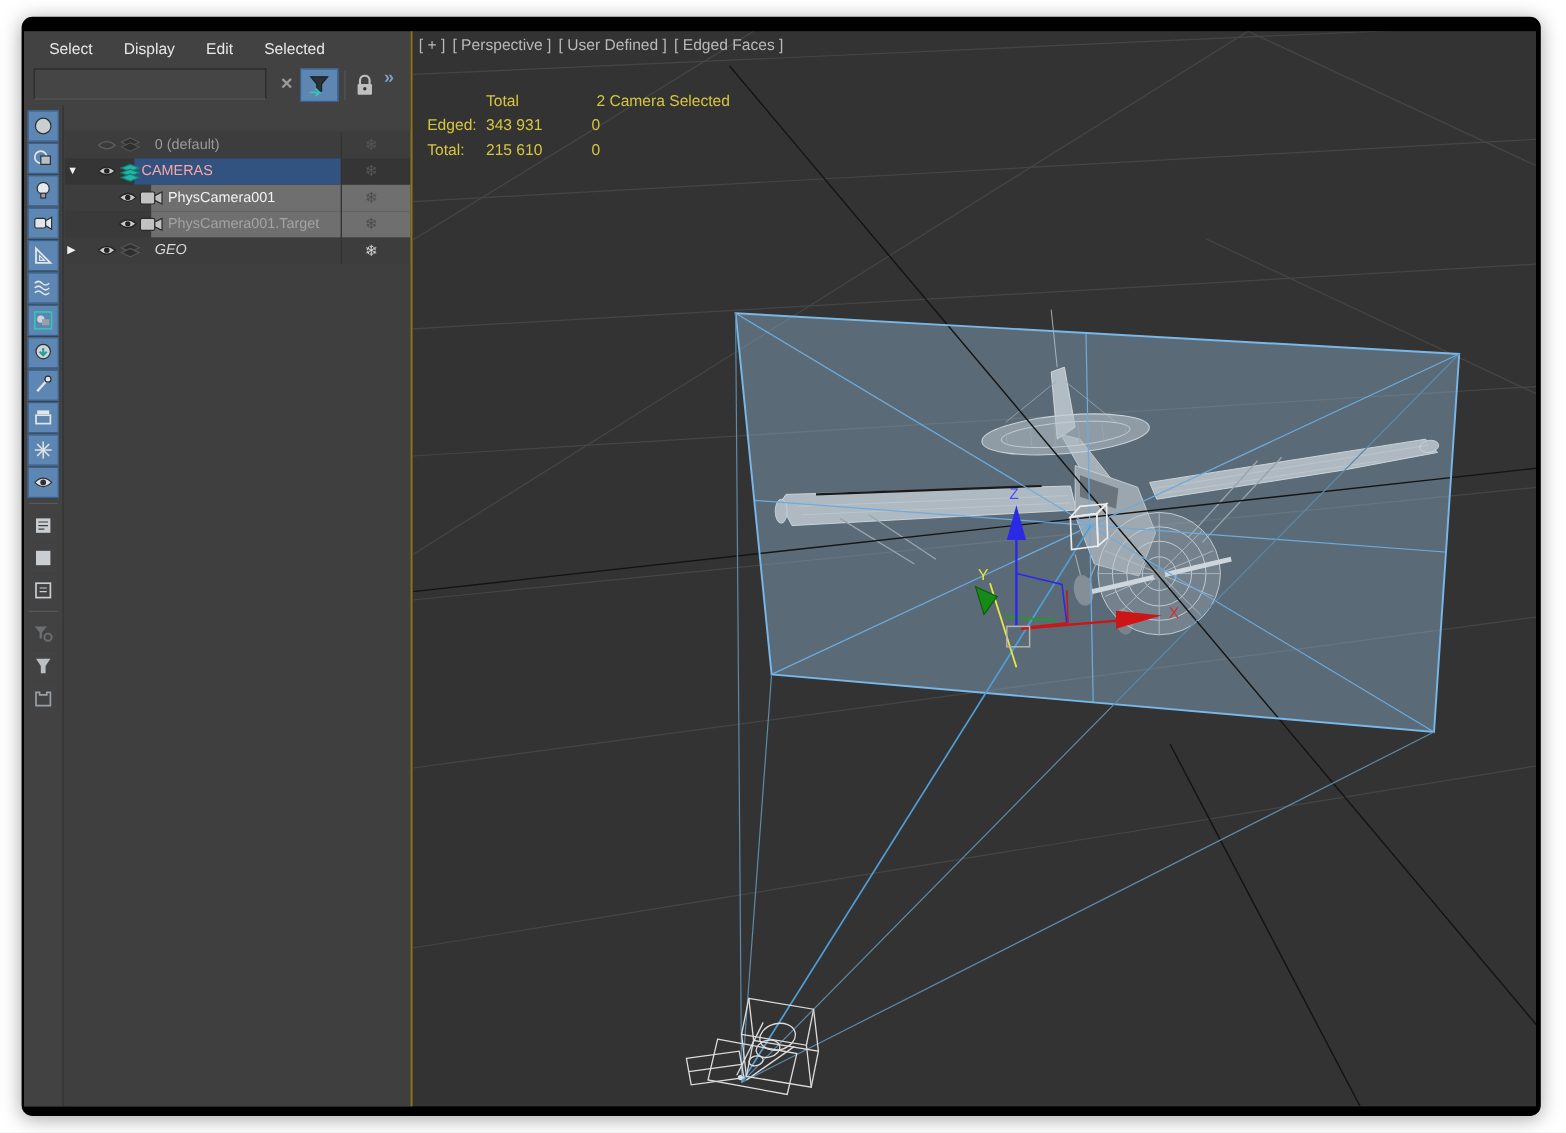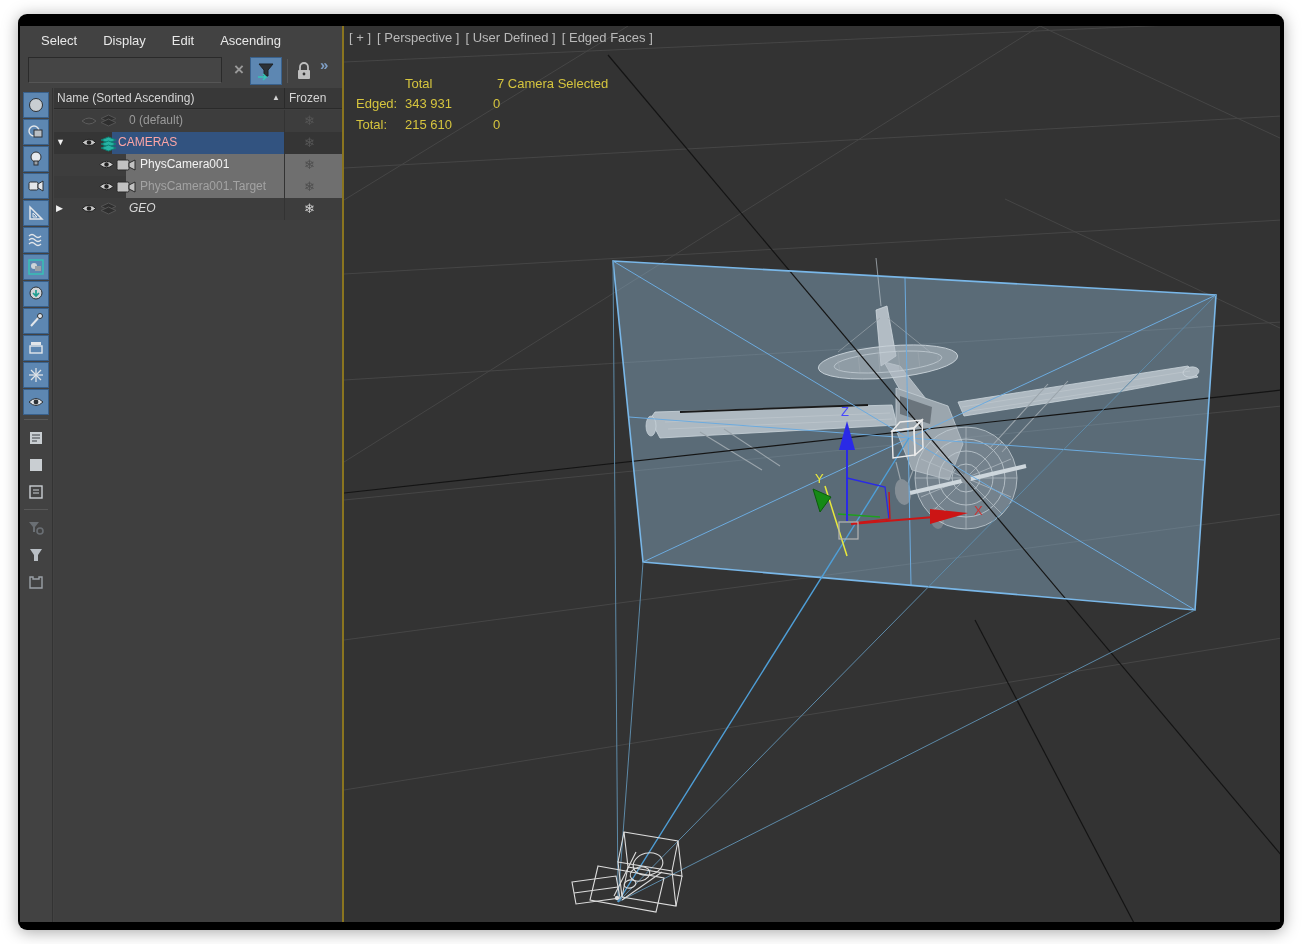--- a/index.html
+++ b/index.html
@@ -66,21 +66,21 @@
 <body>
 
 <div class="window">
 
   <div class="explorer">
 
     <div class="menubar">
       <span>Select</span>
       <span>Display</span>
       <span>Edit</span>
-      <span>Ascending</span>
+      <span>Selected</span>
     </div>
 
     <div class="searchrow">
       <input class="search-input" value="" placeholder="" style="">
       <div class="clear-x">×</div>
       <div class="btn filter-btn">
         <svg width="20" height="20" viewBox="0 0 20 20">
           <polygon points="3,3 17,3 12,9 12,15 8,15 8,9" fill="#2c3136" stroke="#1c2126"></polygon>
           <path d="M2,16 h8 l-3,-3 M10,16 l-3,3" stroke="#35c4b5" stroke-width="1.6" fill="none"></path>
         </svg>
@@ -209,26 +209,20 @@
             <polygon points="3,3 15,3 11,9 11,15 7,15 7,9" fill="#b9bfc5"></polygon>
           </svg>
       </div>
       <div class="tbtn plain" style="top:481px">
         <svg width="18" height="18">
             <path d="M3,6 v-2 h3 v2 h6 v-2 h3 v2 v9 h-12 z" fill="none" stroke="#9aa0a6" stroke-width="1.4"></path>
           </svg>
       </div>
     </div>
 
-    <div class="colheader">
-      <span class="name-col">Name (Sorted Ascending)</span>
-      <span class="sort">▲</span>
-      <span class="hdr-div"></span>
-      <span class="frozen-col">Frozen</span>
-    </div>
 
     <div class="tree">
       <div class="tree-connector"></div>
 
       <div class="trow r1">
         <svg class="icon" style="left:26px" width="18" height="13">
           <path d="M2,7 q7,-6 14,0 q-7,6 -14,0" fill="#3a3a3a" stroke="#5d5d5d"></path>
           </svg>
         <svg class="icon" style="left:46px" width="17" height="15">
           <g fill="#2f2f2f" stroke="#555">
@@ -475,21 +469,21 @@
 
     <div class="vp-label">
       <span>[ + ]</span>
       <span>[ Perspective ]</span>
       <span>[ User Defined ]</span>
       <span>[ Edged Faces ]</span>
     </div>
 
     <div class="stats">
       <div style="left:61px;top:26px">Total</div>
-      <div style="left:153px;top:26px">7 Camera Selected</div>
+      <div style="left:153px;top:26px">2 Camera Selected</div>
       <div style="left:12px;top:46px">Edged:</div>
       <div style="left:61px;top:46px">343 931</div>
       <div style="left:149px;top:46px">0</div>
       <div style="left:12px;top:67px">Total:</div>
       <div style="left:61px;top:67px">215 610</div>
       <div style="left:149px;top:67px">0</div>
     </div>
   </div>
 </div>
 

